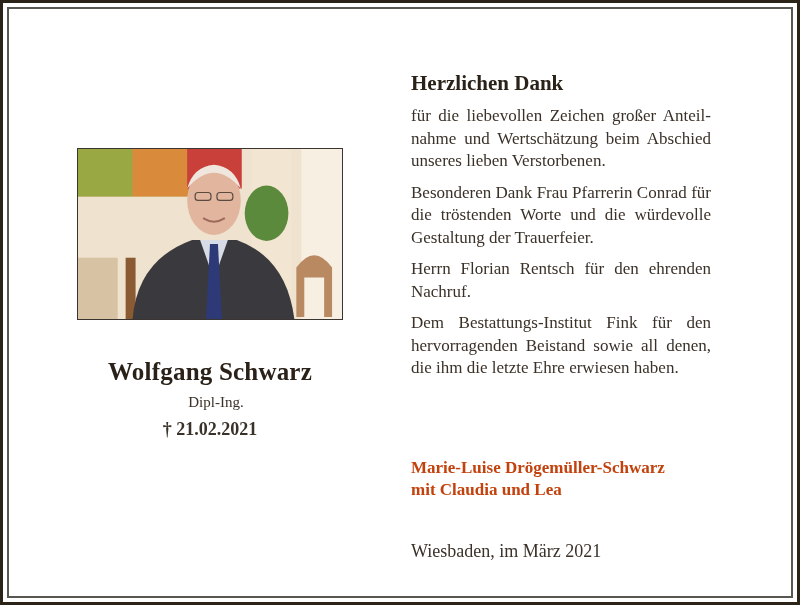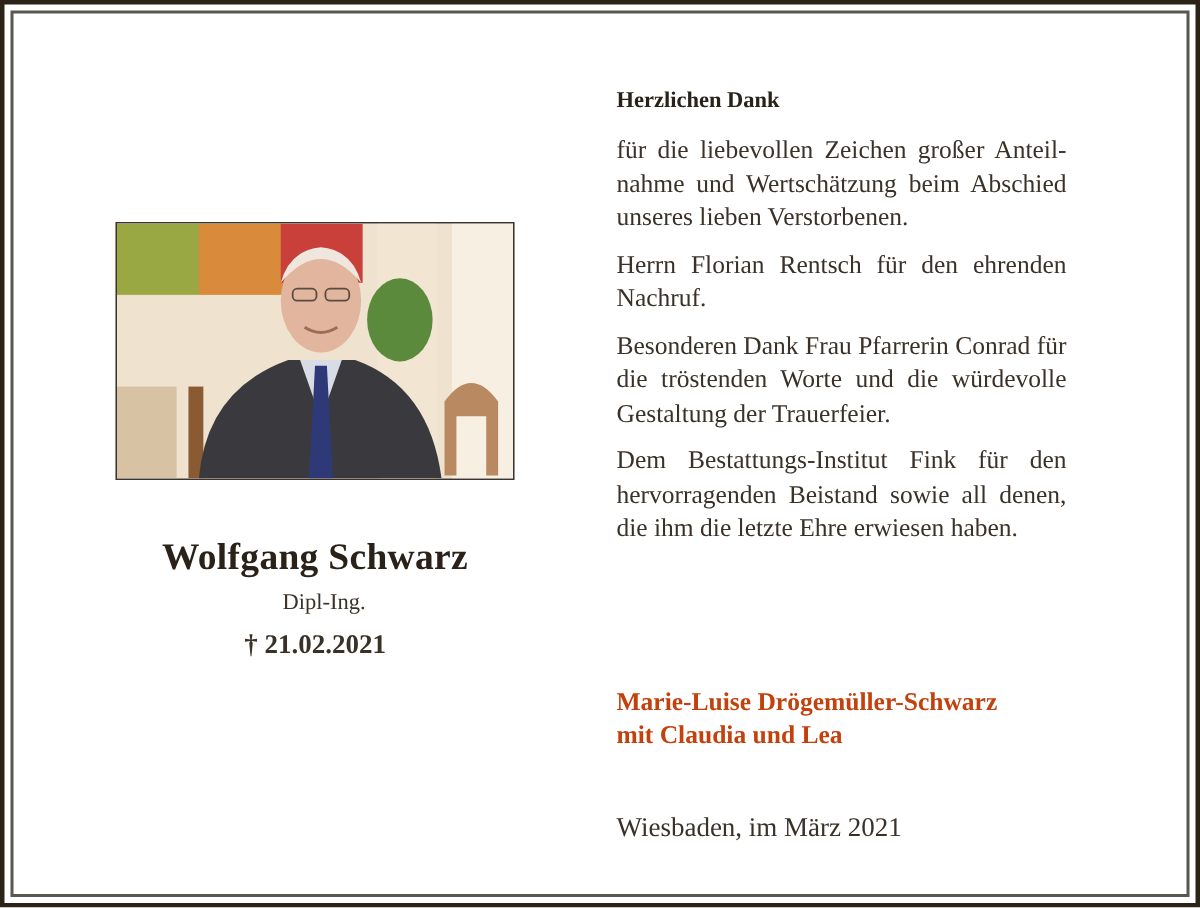--- a/index.html
+++ b/index.html
@@ -15,21 +15,21 @@
   .photo svg { display:block; width:100%; height:100%; }
 
   .name { position:absolute; left:70px; width:280px; top:358px; text-align:center;
           font-weight:bold; font-size:25px; letter-spacing:0.2px; color:#2a2118; }
   .title { position:absolute; left:76px; width:280px; top:394px; text-align:center;
            font-size:15px; color:#3a3128; }
   .death { position:absolute; left:70px; width:280px; top:419px; text-align:center;
            font-size:18px; color:#3a3128;font-weight:bold; }
 
   .right { position:absolute; left:411px; top:54px; width:316px; }
-  .heading { font-weight:bold; font-size:15px; color:#2a2118; margin:0 0 9px 0; line-height:26px; }
+  .heading { font-weight:bold; font-size:21px; color:#2a2118; margin:16px 0 9px 0; line-height:26px; }
   .para { font-size:17px; line-height:22.5px; text-align:justify; margin:0 16px 9px 0; color:#3a3128;
           hyphens:manual; }
   .sign { position:absolute; left:411px; top:457px; width:330px; font-weight:bold;
           font-size:17px; line-height:22px; color:#c2410c; }
   .place { position:absolute; left:411px; top:541px; font-size:18px; color:#3a3128; }
 </style>
 </head>
 <body>
 
 <div class="outer"></div>
@@ -59,22 +59,22 @@
   </svg>
 </div>
 
 <div class="name">Wolfgang Schwarz</div>
 <div class="title">Dipl-Ing.</div>
 <div class="death">† 21.02.2021</div>
 
 <div class="right">
   <div class="heading">Herzlichen Dank</div>
   <p class="para">für die liebevollen Zeichen großer Anteil­nahme und Wertschätzung beim Abschied unseres lieben Verstorbenen.</p>
+  <p class="para">Besonderen Dank Frau Pfarrerin Conrad für die tröstenden Worte und die würde­volle Gestaltung der Trauerfeier.</p>
   <p class="para">Herrn Florian Rentsch für den ehrenden Nachruf.</p>
-  <p class="para">Besonderen Dank Frau Pfarrerin Conrad für die tröstenden Worte und die würde­volle Gestaltung der Trauerfeier.</p>
   <p class="para">Dem Bestattungs-Institut Fink für den hervorragenden Beistand sowie all denen, die ihm die letzte Ehre erwiesen haben.</p>
 </div>
 
 <div class="sign">
   <div>Marie-Luise Drögemüller-Schwarz</div>
   <div>mit Claudia und Lea</div>
 </div>
 
 <div class="place">Wiesbaden, im März 2021</div>
 

